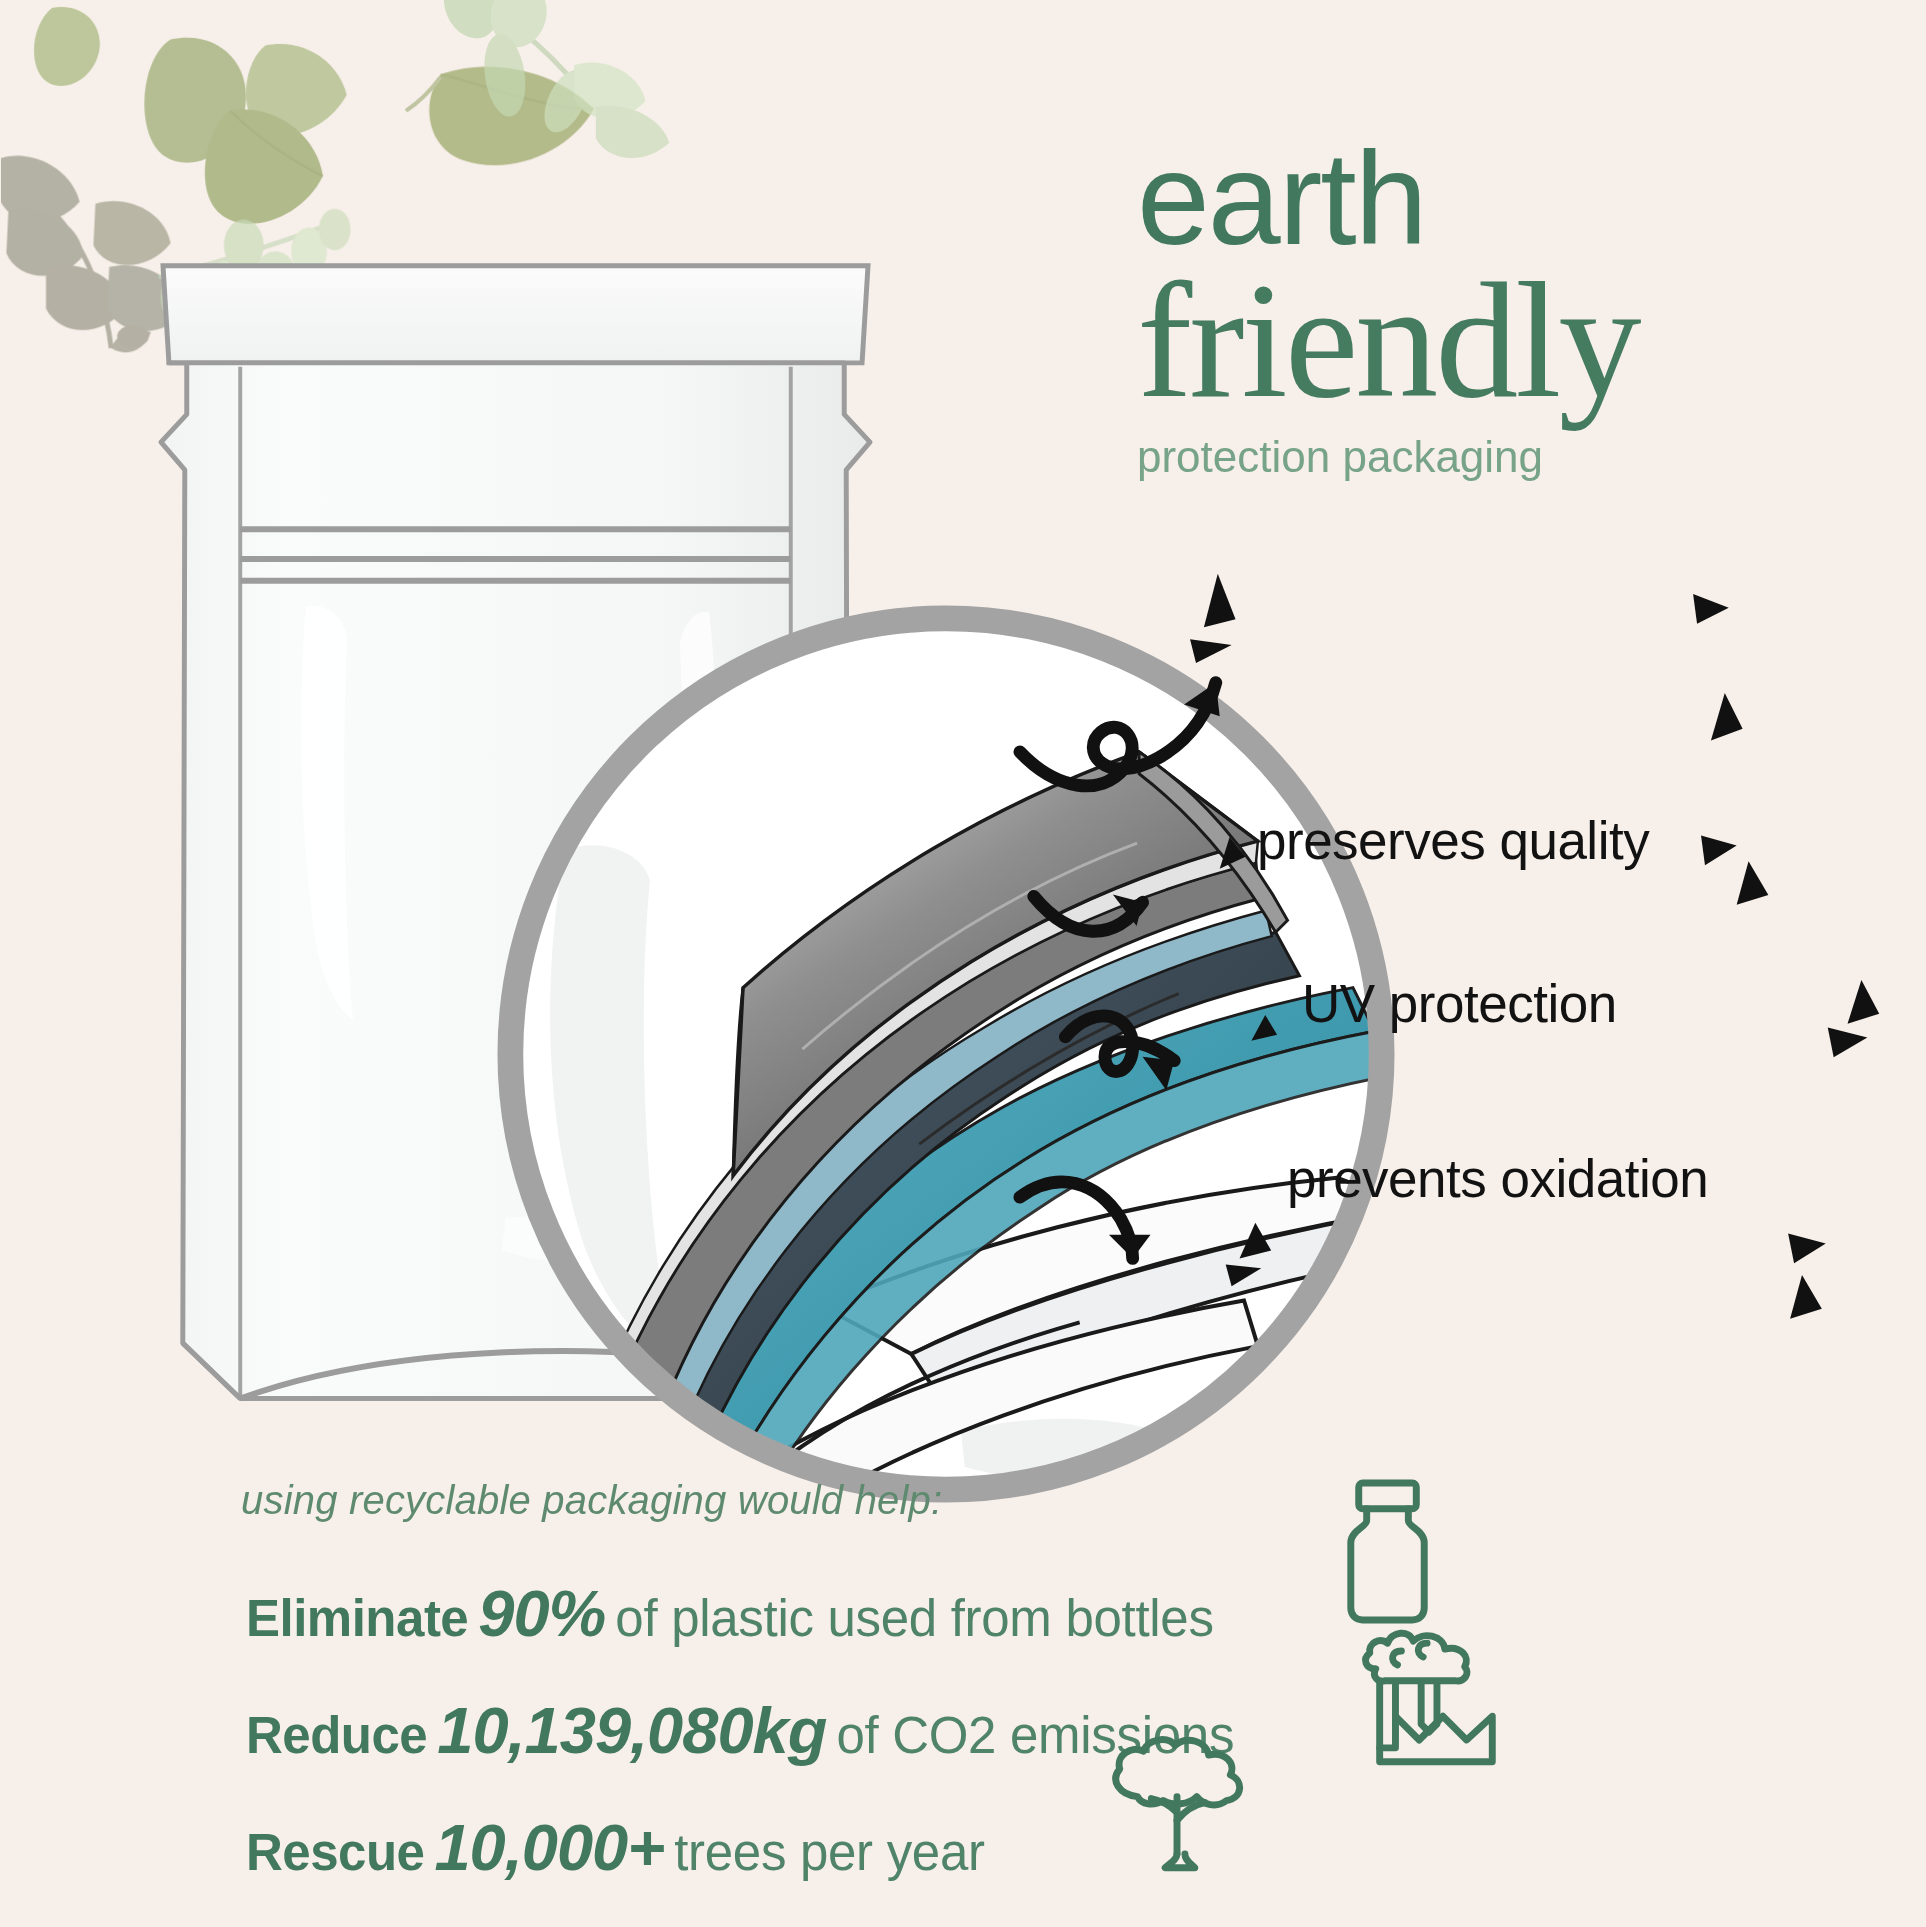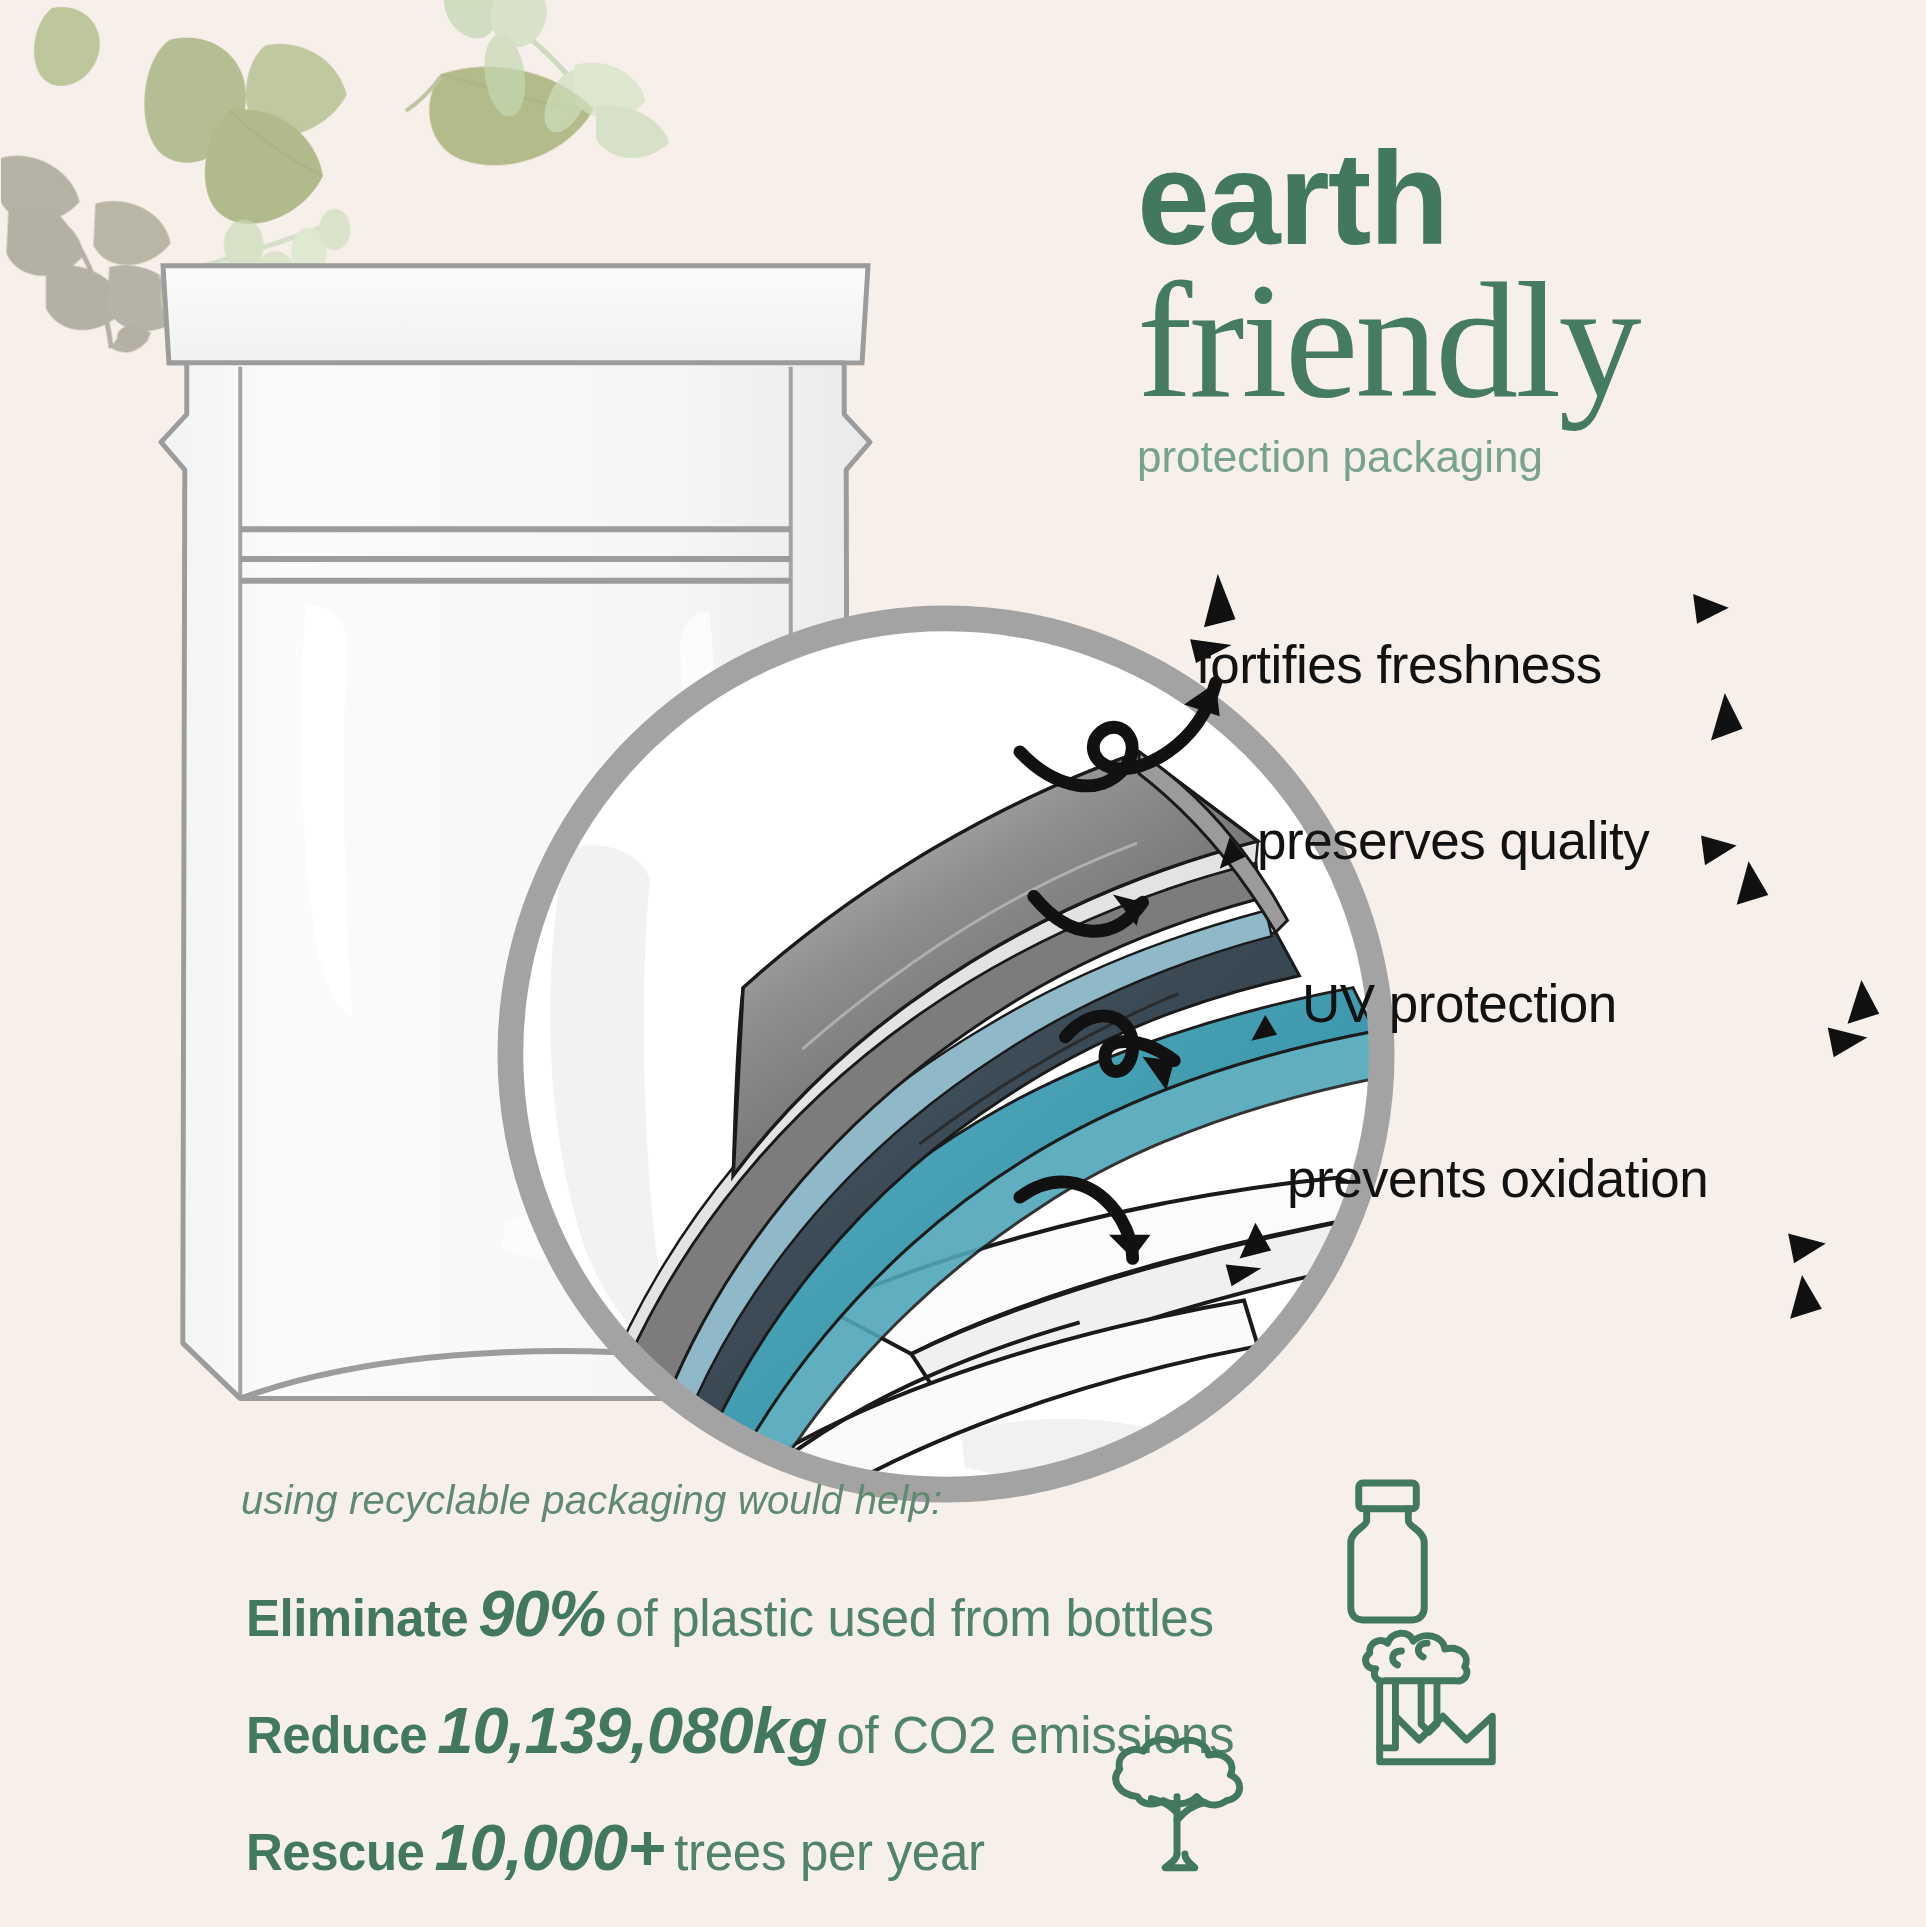--- a/index.html
+++ b/index.html
@@ -13,21 +13,21 @@
   .stage{position:absolute;inset:0;}
   .abs{position:absolute;}
 
   
   .botanical{position:absolute;top:0;left:0;width:891px;height:356px;pointer-events:none;}
   .botanical-tr{position:absolute;top:-10px;left:277px;width:416px;height:228px;pointer-events:none;}
 
   
   .headline-block{position:absolute;left:1137px;top:139px;width:752px;}
   .h-earth{
-    font-size:131px;font-weight:700;color:#42795e;
+    font-size:131px;font-weight:400;color:#42795e;
     line-height:0.92;letter-spacing:-2px;margin:0;
   }
   .h-friendly{
     font-size:166px;font-weight:400;color:#457b5f;
     line-height:0.92;letter-spacing:-3px;margin:0;margin-top:4px;font-family:Liberation Serif, serif;
   }
   .h-sub{
     font-size:44px;font-weight:400;color:#77a389;
     letter-spacing:0px;margin:0;margin-top:16px;
   }
@@ -266,21 +266,20 @@
     <polygon points="106,646 144,656 112,676" fill="#111111"></polygon>
     <polygon points="120,688 108,732 140,722" fill="#111111"></polygon>
   </svg>
 
   <div class="headline-block">
     <div class="h-earth">earth</div>
     <div class="h-friendly">friendly</div>
     <div class="h-sub">protection packaging</div>
   </div>
 
-  <div class="feature" id="feat-0">fortifies freshness</div>
   <div class="feature" id="feat-1">preserves quality</div>
   <div class="feature" id="feat-2">UV protection</div>
   <div class="feature" id="feat-3">prevents oxidation</div>
 
   <div class="stats-intro">using recyclable packaging would help:</div>
 
   <div class="stat-row" id="stat-0">
     <span class="stat-verb">Eliminate</span><span class="stat-num">90%</span><span class="stat-tail">of plastic used from bottles</span>
   </div>
 

